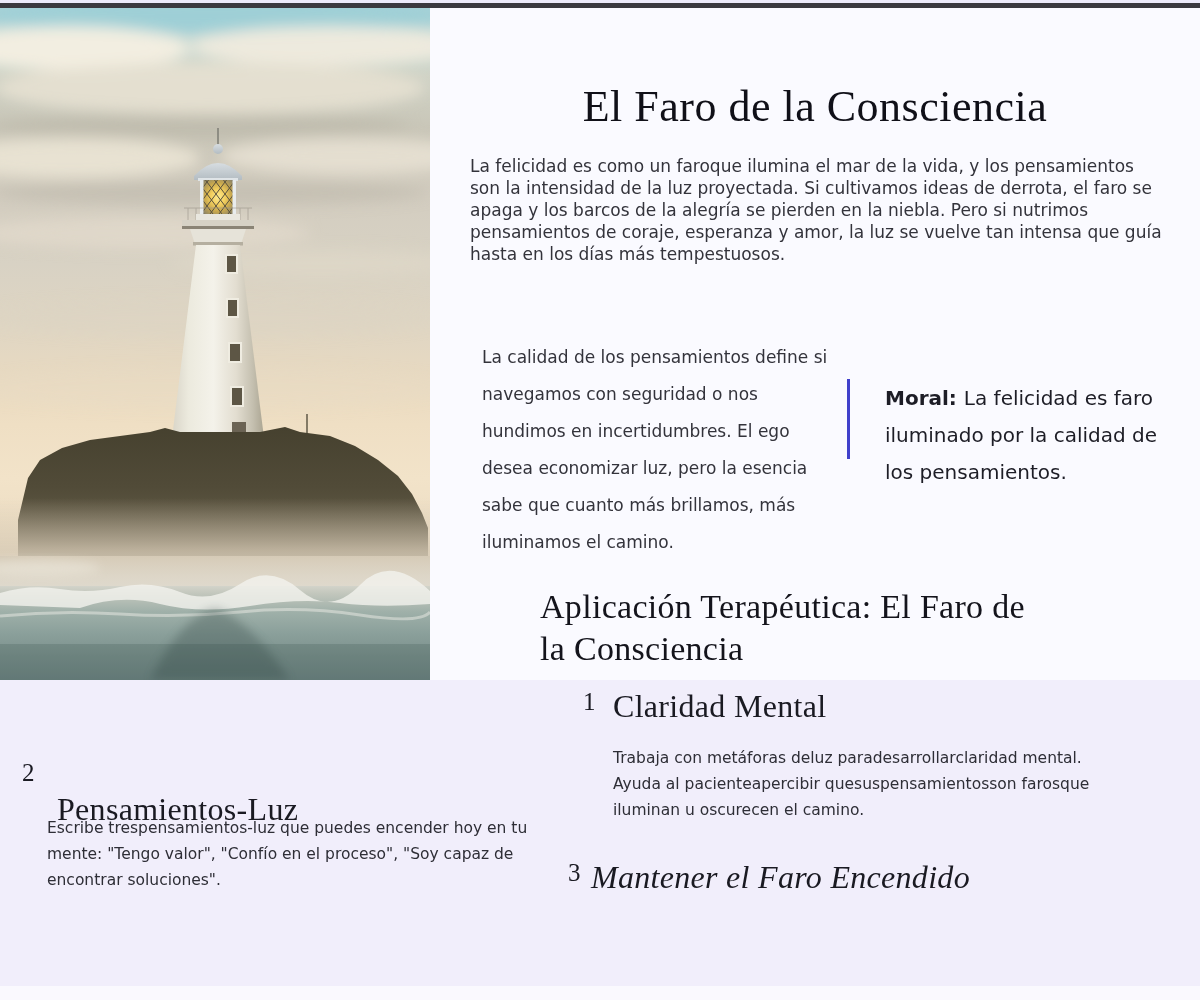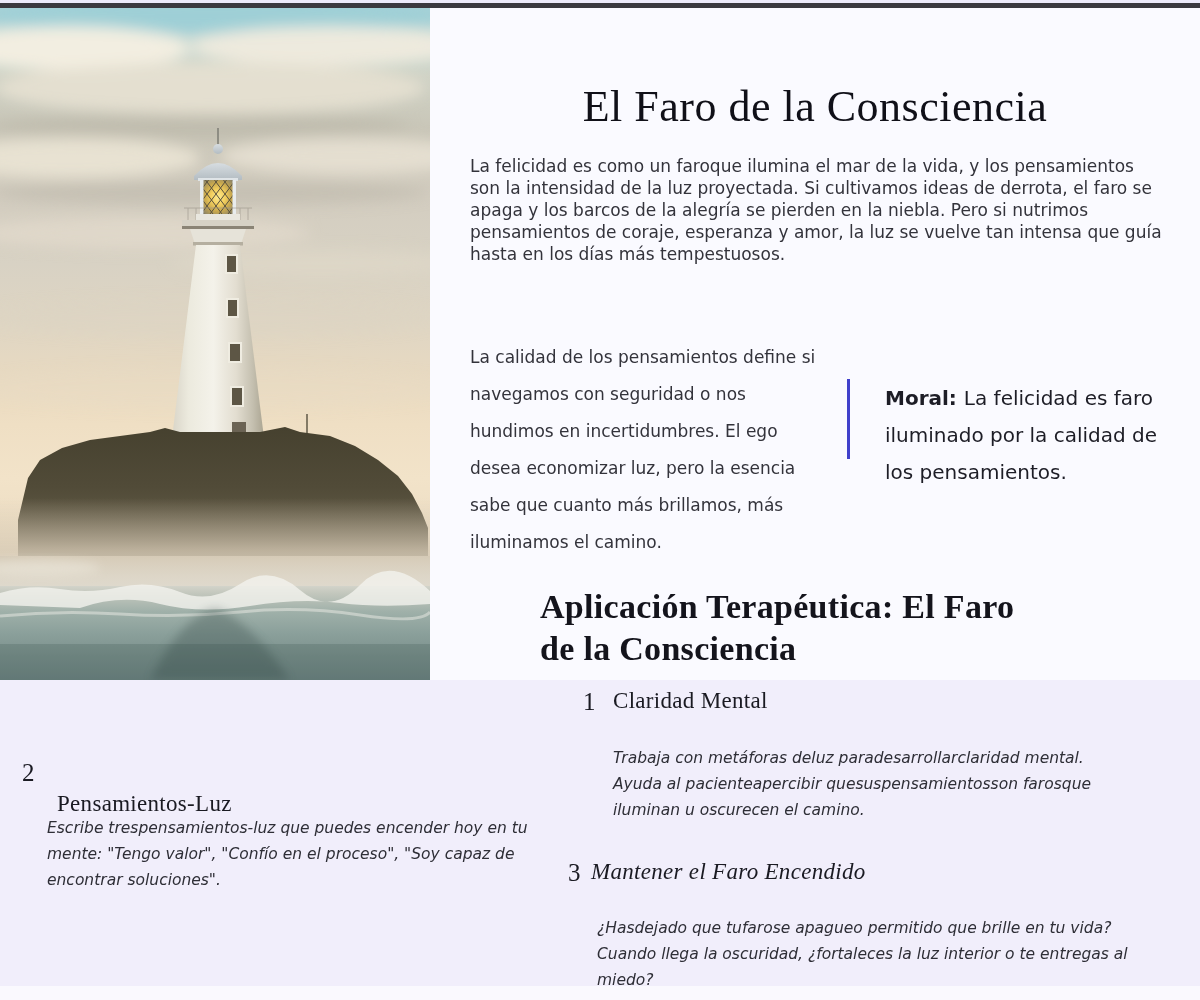--- a/index.html
+++ b/index.html
@@ -10,34 +10,34 @@
   .photo-wrap{position:absolute;left:0;top:8px;width:430px;height:672px;}
   .right-panel{position:absolute;left:430px;top:8px;width:770px;height:672px;background:#fafaff;}
   .bottom-panel{position:absolute;left:0;top:680px;width:1200px;height:306px;background:#f1eefb;}
   .bottom-strip{position:absolute;left:0;top:986px;width:1200px;height:14px;background:#faf9fe;}
 
   .page-title{position:absolute;left:430px;top:52px;width:770px;text-align:center;
     font-family:"Liberation Serif",serif;font-size:44px;font-weight:500;color:#101018;
     letter-spacing:.5px;}
   .intro{position:absolute;left:470px;top:138px;width:695px;
     font-size:17px;line-height:22px;color:#33333b;}
-  .body2{position:absolute;left:470px;top:322px;width:360px;
+  .body2{position:absolute;left:482px;top:322px;width:360px;
     font-size:17px;line-height:37px;color:#33333b;}
   .moral-bar{position:absolute;left:847px;top:379px;width:3px;height:80px;background:#4040cb;}
   .moral{position:absolute;left:885px;top:368px;width:300px;
     font-size:20px;line-height:37px;color:#1d1d26;margin-top:12px;}
   .moral b{font-weight:bold;margin-right:7px;}
   .section-heading{position:absolute;left:540px;top:566px;width:490px;
     font-family:"Liberation Serif",serif;font-size:34px;line-height:42px;
-    font-weight:700;color:#14141c;letter-spacing:.3px;margin-top:20px;}
+    font-weight:400;color:#14141c;letter-spacing:.3px;margin-top:20px;}
 
   .step-num{position:absolute;font-family:"Liberation Serif",serif;font-size:25px;color:#1a1a22;}
-  .step-title{position:absolute;font-family:"Liberation Serif",serif;font-size:23px;color:#1a1a22;
+  .step-title{position:absolute;font-family:"Liberation Serif",serif;font-size:32px;color:#1a1a22;
     letter-spacing:.3px;}
-  .step-body{position:absolute;font-size:15.5px;line-height:26px;color:#2e2e36;font-style:italic;}
+  .step-body{position:absolute;font-size:15.5px;line-height:26px;color:#2e2e36;}
   .n1{left:583px;top:688px;} .t1{left:613px;top:688px;} .b1{left:613px;top:729px;width:520px;}
   .n2{left:22px;top:759px;}  .t2{left:57px;top:759px;margin-top:32px;}  .b2{left:47px;top:799px;width:500px;}
   .n3{left:568px;top:859px;} .t3{left:591px;top:859px;font-style:italic;} .b3{left:597px;top:899px;width:548px;}
 </style>
 </head>
 <body>
 
 <div class="page">
   <div class="top-strip"></div>
   <div class="top-rule"></div>
@@ -197,14 +197,13 @@
   <span class="step-num n1">1</span>
   <span class="step-title t1">Claridad Mental</span>
   <p class="step-body b1">Trabaja con metáforas deluz paradesarrollarclaridad mental. Ayuda al pacienteapercibir quesuspensamientosson farosque iluminan u oscurecen el camino.</p>
 
   <span class="step-num n2">2</span>
   <span class="step-title t2">Pensamientos-Luz</span>
   <p class="step-body b2">Escribe trespensamientos-luz que puedes encender hoy en tu mente: "Tengo valor", "Confío en el proceso", "Soy capaz de encontrar soluciones".</p>
 
   <span class="step-num n3">3</span>
   <span class="step-title t3">Mantener el Faro Encendido</span>
-  <p class="step-body b3">¿Hasdejado que tufarose apagueo permitido que brille en tu vida? Cuando llega la oscuridad, ¿fortaleces la luz interior o te entregas al miedo?</p>
 </div>
 
 </body></html>

